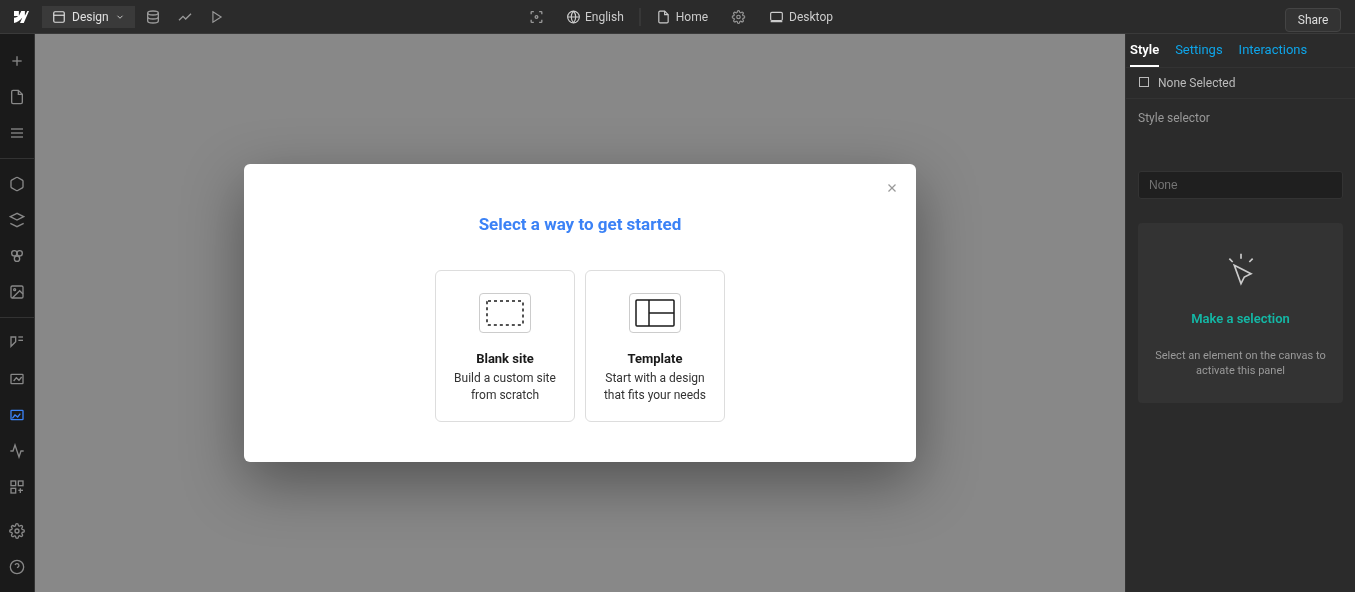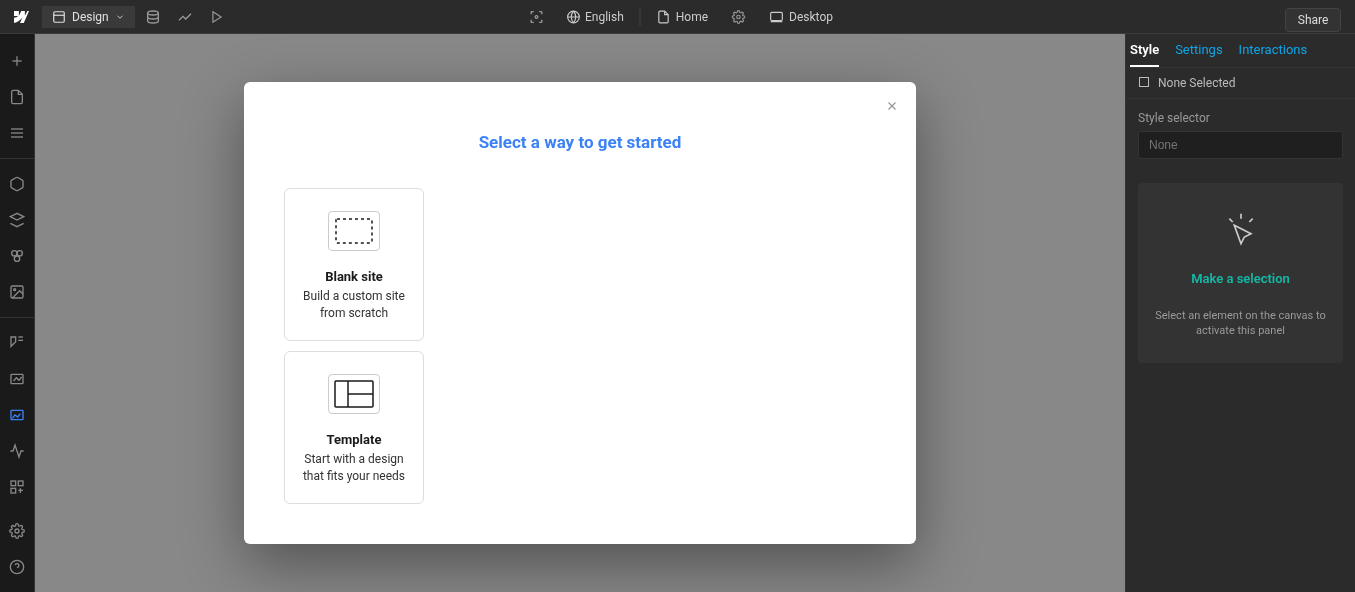--- a/index.html
+++ b/index.html
@@ -112,21 +112,21 @@
       display: flex; align-items: flex-start; gap: 8px;
       border-bottom: 1px solid #333;
       border-top: 1px solid #333;
     }
     .panel-section {
       padding: 12px;
     }
     .selector-label { font-size: 12px; color: #999; margin-bottom: 6px; }
     .selector-input {
       background: #1f1f1f; border: 1px solid #333; border-radius: 3px;
-      padding: 6px 10px; font-size: 12px; color: #888; width: 100%;
+      padding: 6px 10px; font-size: 12px; color: #888; width: 100%; margin-top: 40px;
     }
     .empty-state {
       margin: 12px;
       background: #333;
       border-radius: 4px;
       padding: 24px 16px;
       text-align: center;
     }
     .empty-title { font-size: 13px; color: #14b8a6; font-weight: 600; margin-top: 14px; margin-bottom: 22px; }
     .empty-desc { font-size: 11px; color: #999; line-height: 1.4; }
@@ -144,21 +144,21 @@
       box-shadow: 0 20px 60px rgba(0,0,0,0.4);
     }
     .modal-close {
       position: absolute; top: 14px; right: 14px;
       width: 20px; height: 20px; color: #999; cursor: pointer;
       display: flex; align-items: center; justify-content: center;
     }
     .modal-title {
       font-size: 17px; font-weight: 700; color: #3b82f6; margin-bottom: 36px;
     }
-    .option-row { display: flex; gap: 10px; justify-content: center; flex-direction: column; }
+    .option-row { display: flex; gap: 10px; justify-content: center; }
     .option-card {
       width: 140px;
       border: 1px solid #ddd;
       border-radius: 6px;
       padding: 22px 12px 18px 12px;
       cursor: pointer;
     }
     .option-icon-box {
       width: 52px; height: 40px;
       border: 1px solid #ccc; border-radius: 4px;

